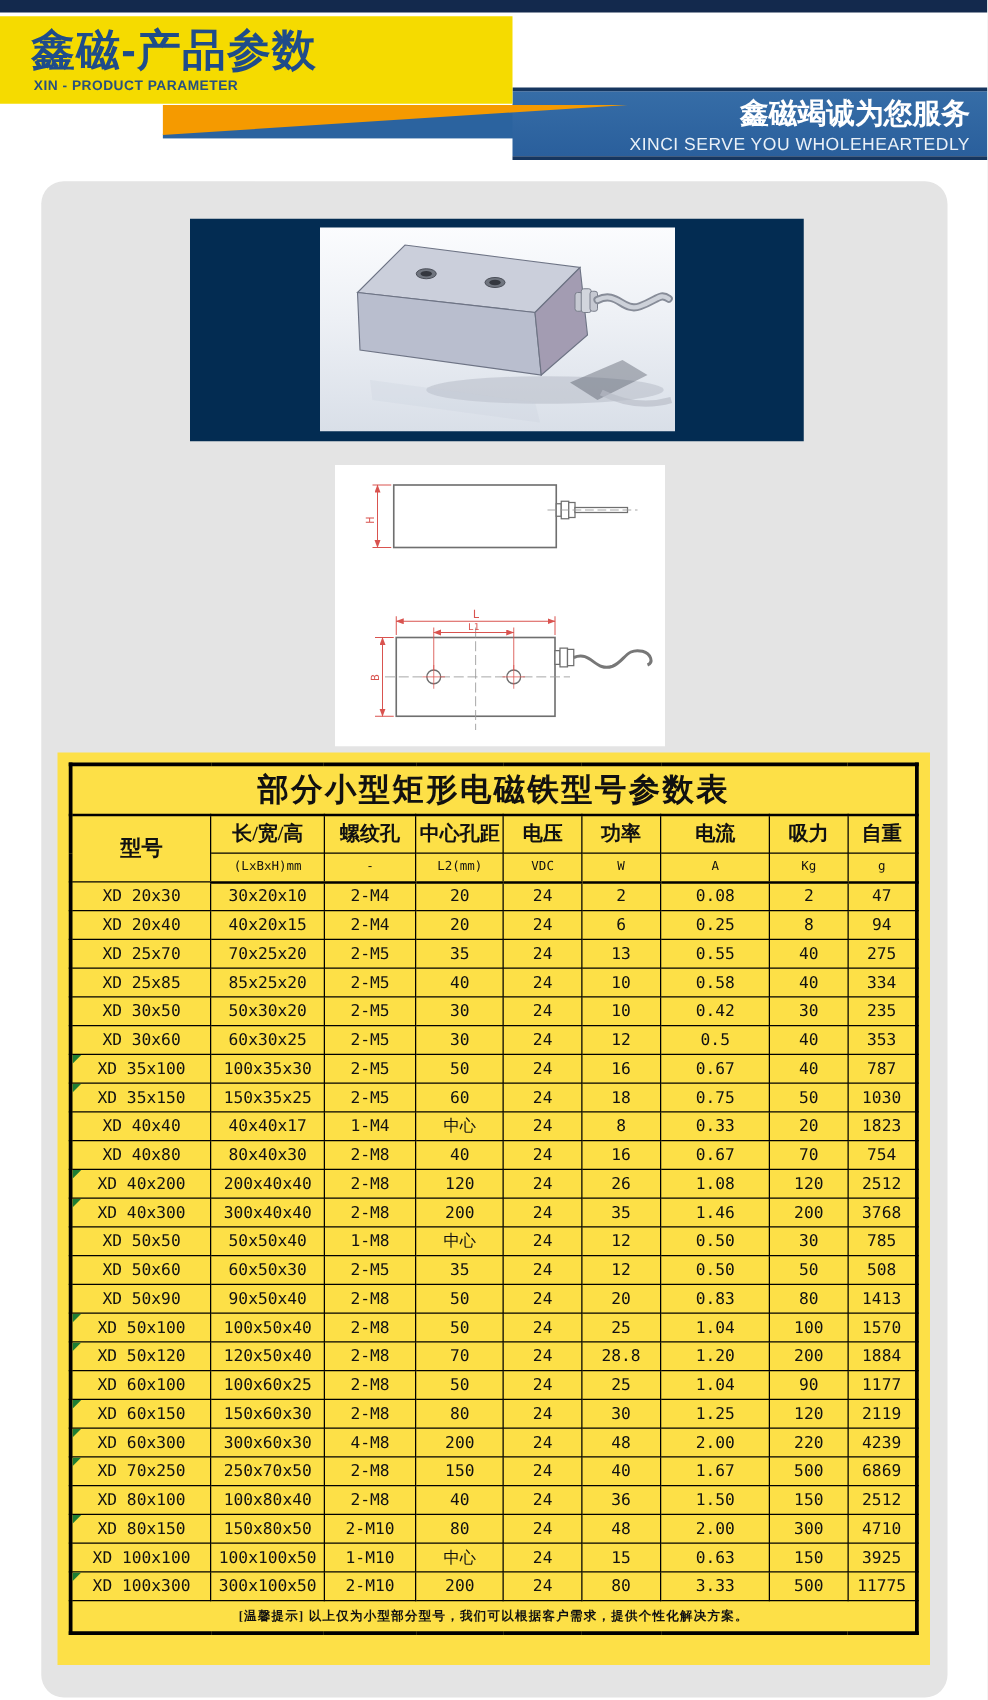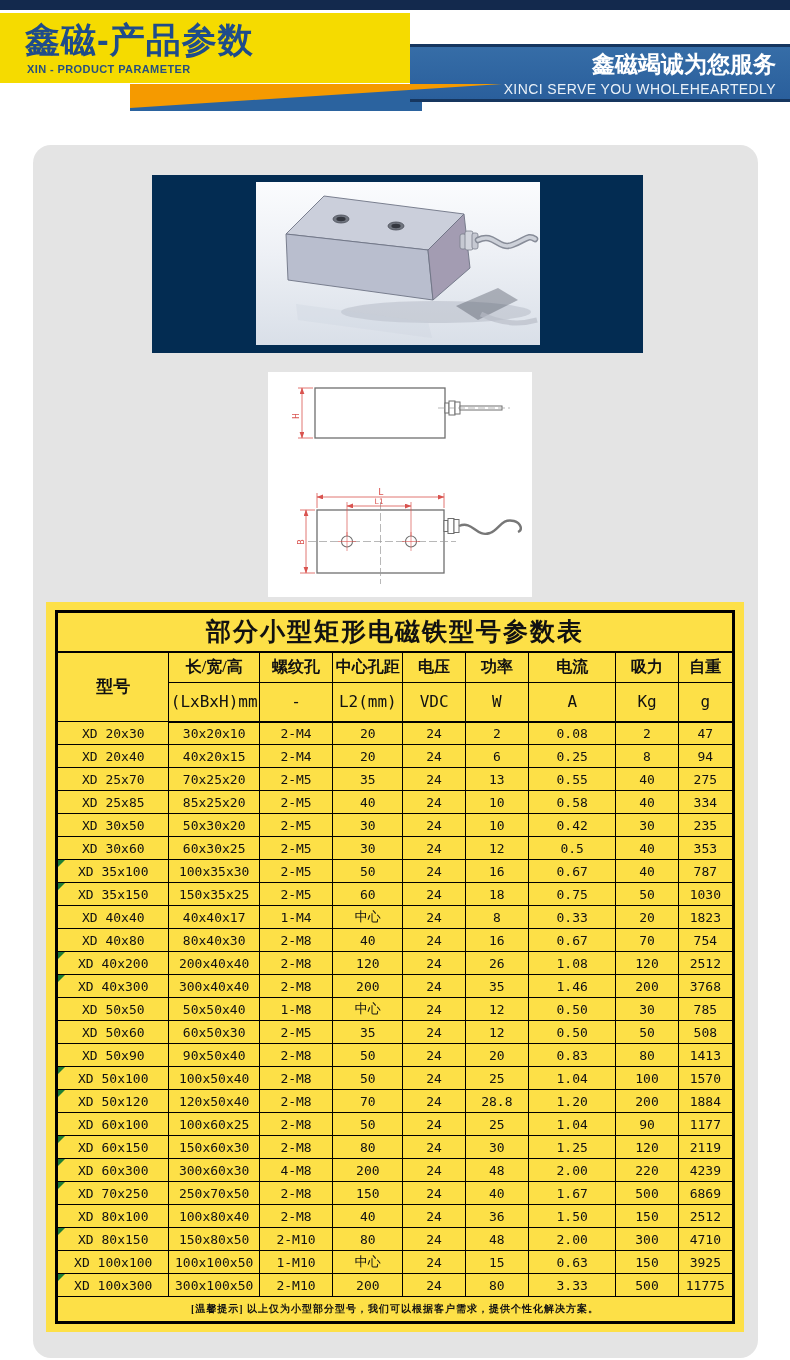--- a/index.html
+++ b/index.html
@@ -4,21 +4,21 @@
 <style>
   * { margin:0; padding:0; box-sizing:border-box; }
   body { background:#ffffff; font-family:"Liberation Sans", sans-serif; }
   #canvas { position:relative; width:790px; height:1360px; background:#ffffff; overflow:hidden; }
 
   
   .top-strip { position:absolute; left:0; top:0; width:790px; height:10px; background:#13294D; }
   .yellow-box { position:absolute; left:0; top:13px; width:410px; height:70px; background:#F5DB00; z-index:4; }
   .yellow-title { position:absolute; left:25px; top:4px; font-size:35px; font-weight:bold; color:#1F4C8A; letter-spacing:1px; }
   .yellow-sub { position:absolute; left:27px; top:50px; font-size:11px; font-weight:bold; color:#27507F; letter-spacing:0.4px; }
-  .banner { position:absolute; left:410px; top:44px; width:380px; height:58px;
+  .banner { position:absolute; left:410px; top:70px; width:380px; height:58px;
             background:linear-gradient(180deg,#366DA7 0%,#2A5F9C 100%);
             border-top:3px solid #16365F; border-bottom:3px solid #16365F;
             z-index:2; text-align:right; padding-right:14px; }
   .banner-title { font-size:23px; font-weight:bold; color:#FFFFFF; margin-top:2px; }
   .banner-sub { font-size:14px; color:#EAF1F8; margin-top:1px; letter-spacing:0.4px; }
   .wedge-blue { position:absolute; left:130px; top:84px; width:292px; height:27px; background:#2B639F;
                 clip-path:polygon(0 85%,100% 0,100% 100%,0 100%); z-index:1; }
   .wedge-orange { position:absolute; left:130px; top:84px; width:372px; height:24px; background:#F59A00;
                   clip-path:polygon(0 0,100% 0,0 100%); z-index:3; }
 
@@ -35,21 +35,21 @@
 
   
   .table-panel { position:absolute; left:46px; top:602px; width:698px; height:730px; background:#fde047; }
   table.spec { position:absolute; left:9px; top:8px; width:680px; border-collapse:collapse; table-layout:fixed;
                border:3px solid #000; color:#111; }
   table.spec td, table.spec th { border:1px solid #000; text-align:center; vertical-align:middle; overflow:hidden; white-space:nowrap; }
   .t-title { height:40px; font-size:25px; font-weight:bold; letter-spacing:2px;
              font-family:"Liberation Serif", serif; border-bottom:2px solid #000 !important; }
   .h-label { height:31px; font-size:16px; font-weight:bold; font-family:"Liberation Serif", serif; }
   .h-model { font-size:17px; font-weight:bold; font-family:"Liberation Serif", serif; }
-  .h-sub   { height:39px; font-size:16px; font-weight:normal; font-family:"DejaVu Sans Mono", monospace;
+  .h-sub   { height:23px; font-size:10px; font-weight:normal; font-family:"DejaVu Sans Mono", monospace;
              border-bottom:2px solid #000 !important; }
   .d-cell  { height:23px; font-size:13px; font-family:"DejaVu Sans Mono", monospace; position:relative; }
   .corner-mark { position:absolute; left:0; top:0; width:0; height:0;
                  border-top:7px solid #1E7E34; border-right:7px solid transparent; }
   .t-note { height:26px; font-size:10px; font-weight:bold; font-family:"Liberation Serif", serif; letter-spacing:1px; }
   col.c0{width:112px} col.c1{width:90px} col.c2{width:73px} col.c3{width:70px} col.c4{width:62px}
   col.c5{width:63px} col.c6{width:87px} col.c7{width:62px} col.c8{width:55px}
 </style>
 </head>
 <body>

